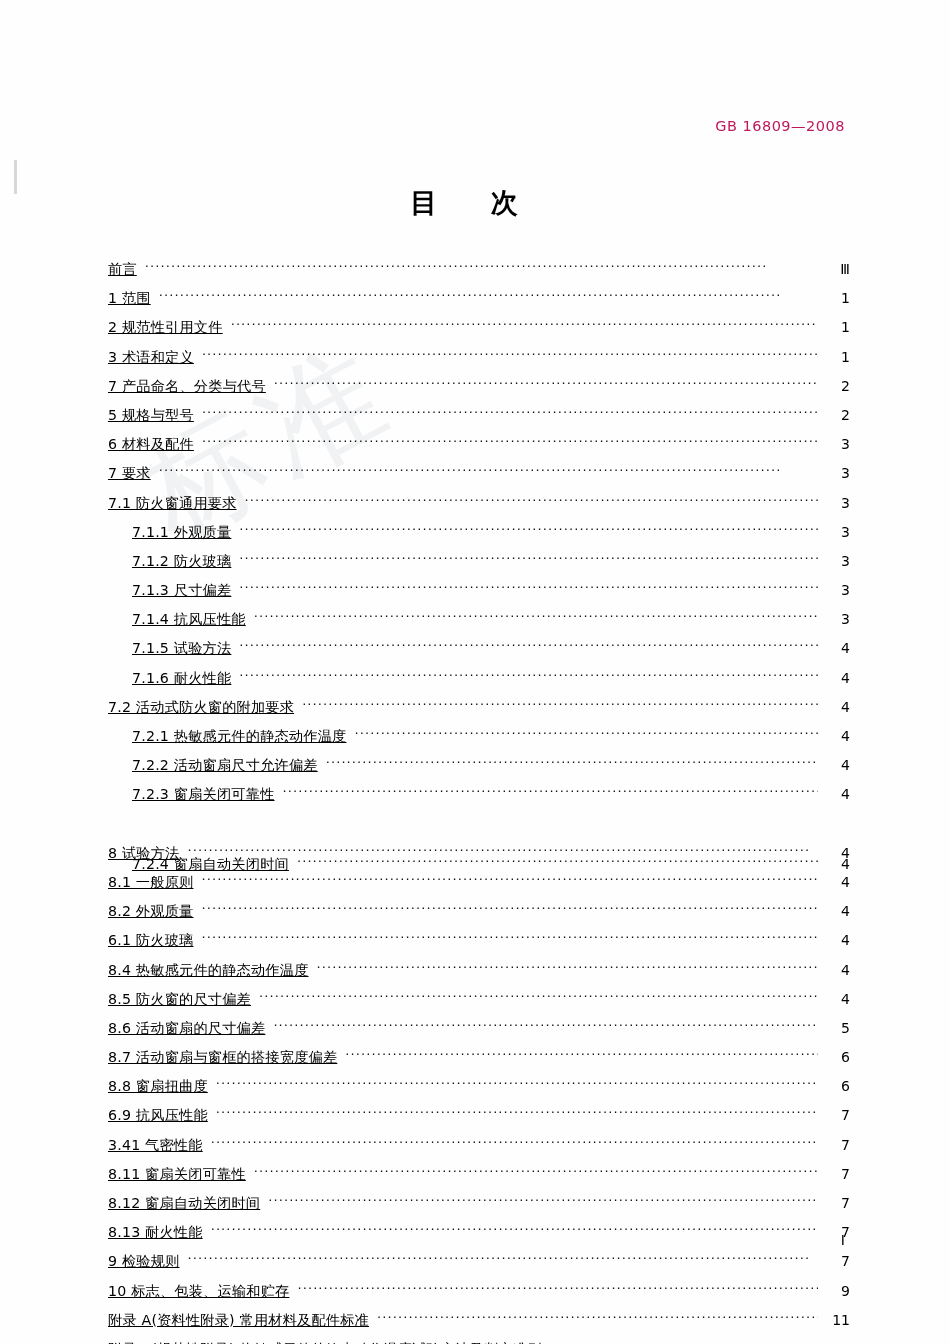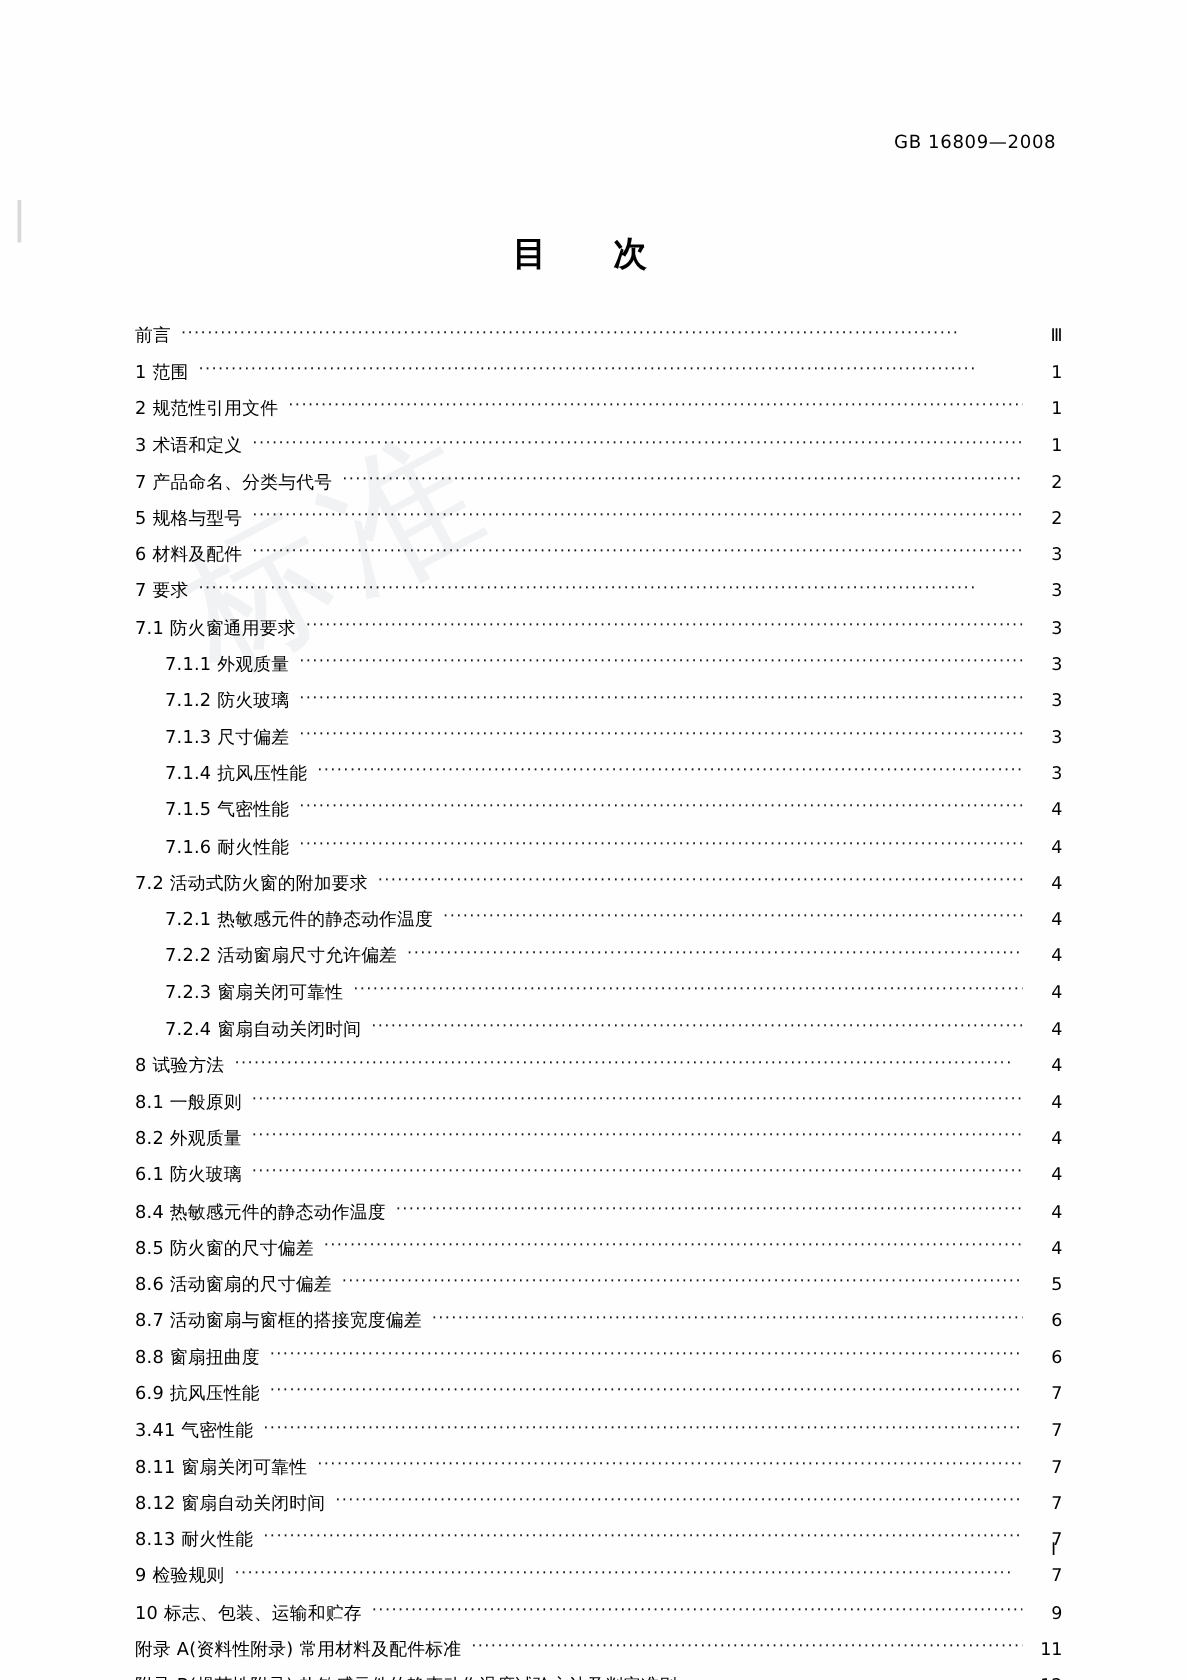--- a/index.html
+++ b/index.html
@@ -22,26 +22,26 @@
   .edge-left {
     position: absolute;
     left: 14px;
     top: 160px;
     width: 3px;
     height: 34px;
     background: #d8d8d8;
   }
   .header {
     position: absolute;
-    top: 106px;
+    top: 118px;
     right: 105px;
     font-size: 14.5px;
     letter-spacing: 0.5px;
     font-family: "DejaVu Sans", "Liberation Sans", sans-serif;
-    color: #000000;
+    color: #be185d;
   }
   .title {
     position: absolute;
     top: 185px;
     left: 0;
     width: 950px;
     text-align: center;
     font-size: 27px;
     font-weight: bold;
     letter-spacing: 22px;
@@ -57,20 +57,21 @@
     display: flex;
     align-items: baseline;
     font-size: 14.2px;
     line-height: 1.0;
     height: 29.2px;
     white-space: nowrap;
   }
   .label {
     flex: 0 0 auto;
     letter-spacing: 0.2px;
+    text-decoration: underline;
   }
   .dots {
     flex: 1 1 auto;
     margin: 0 6px 0 8px;
     overflow: hidden;
     position: relative;
     top: -3px;
     color: #111;
     font-size: 13px;
     letter-spacing: 1.1px;
@@ -179,21 +180,21 @@
         <span class="label" style="padding-left: 24px;">7.1.3   尺寸偏差</span>
         <span class="dots">·······················································································································</span>
         <span class="pageno">3</span>
       </div>
       <div class="row lvl-1">
         <span class="label" style="padding-left: 24px;">7.1.4   抗风压性能</span>
         <span class="dots">·······················································································································</span>
         <span class="pageno">3</span>
       </div>
       <div class="row lvl-1">
-        <span class="label" style="padding-left: 24px;">7.1.5   气密性能</span>
+        <span class="label" style="padding-left: 24px;">7.1.5   试验方法</span>
         <span class="dots">·······················································································································</span>
         <span class="pageno">4</span>
       </div>
       <div class="row lvl-1">
         <span class="label" style="padding-left: 24px;">7.1.6   耐火性能</span>
         <span class="dots">·······················································································································</span>
         <span class="pageno">4</span>
       </div>
       <div class="row lvl-0">
         <span class="label">7.2   活动式防火窗的附加要求</span>
@@ -209,21 +210,21 @@
         <span class="label" style="padding-left: 24px;">7.2.2   活动窗扇尺寸允许偏差</span>
         <span class="dots">·······················································································································</span>
         <span class="pageno">4</span>
       </div>
       <div class="row lvl-1">
         <span class="label" style="padding-left: 24px;">7.2.3   窗扇关闭可靠性</span>
         <span class="dots">·······················································································································</span>
         <span class="pageno">4</span>
       </div>
       <div class="row lvl-1">
-        <span class="label" style="padding-left: 24px;">7.2.4   窗扇自动关闭时间</span>
+        <span class="label" style="padding-left: 24px; margin-top: 40px;">7.2.4   窗扇自动关闭时间</span>
         <span class="dots">·······················································································································</span>
         <span class="pageno">4</span>
       </div>
       <div class="row lvl-0">
         <span class="label">8   试验方法</span>
         <span class="dots">·······················································································································</span>
         <span class="pageno">4</span>
       </div>
       <div class="row lvl-0">
         <span class="label">8.1   一般原则</span>

